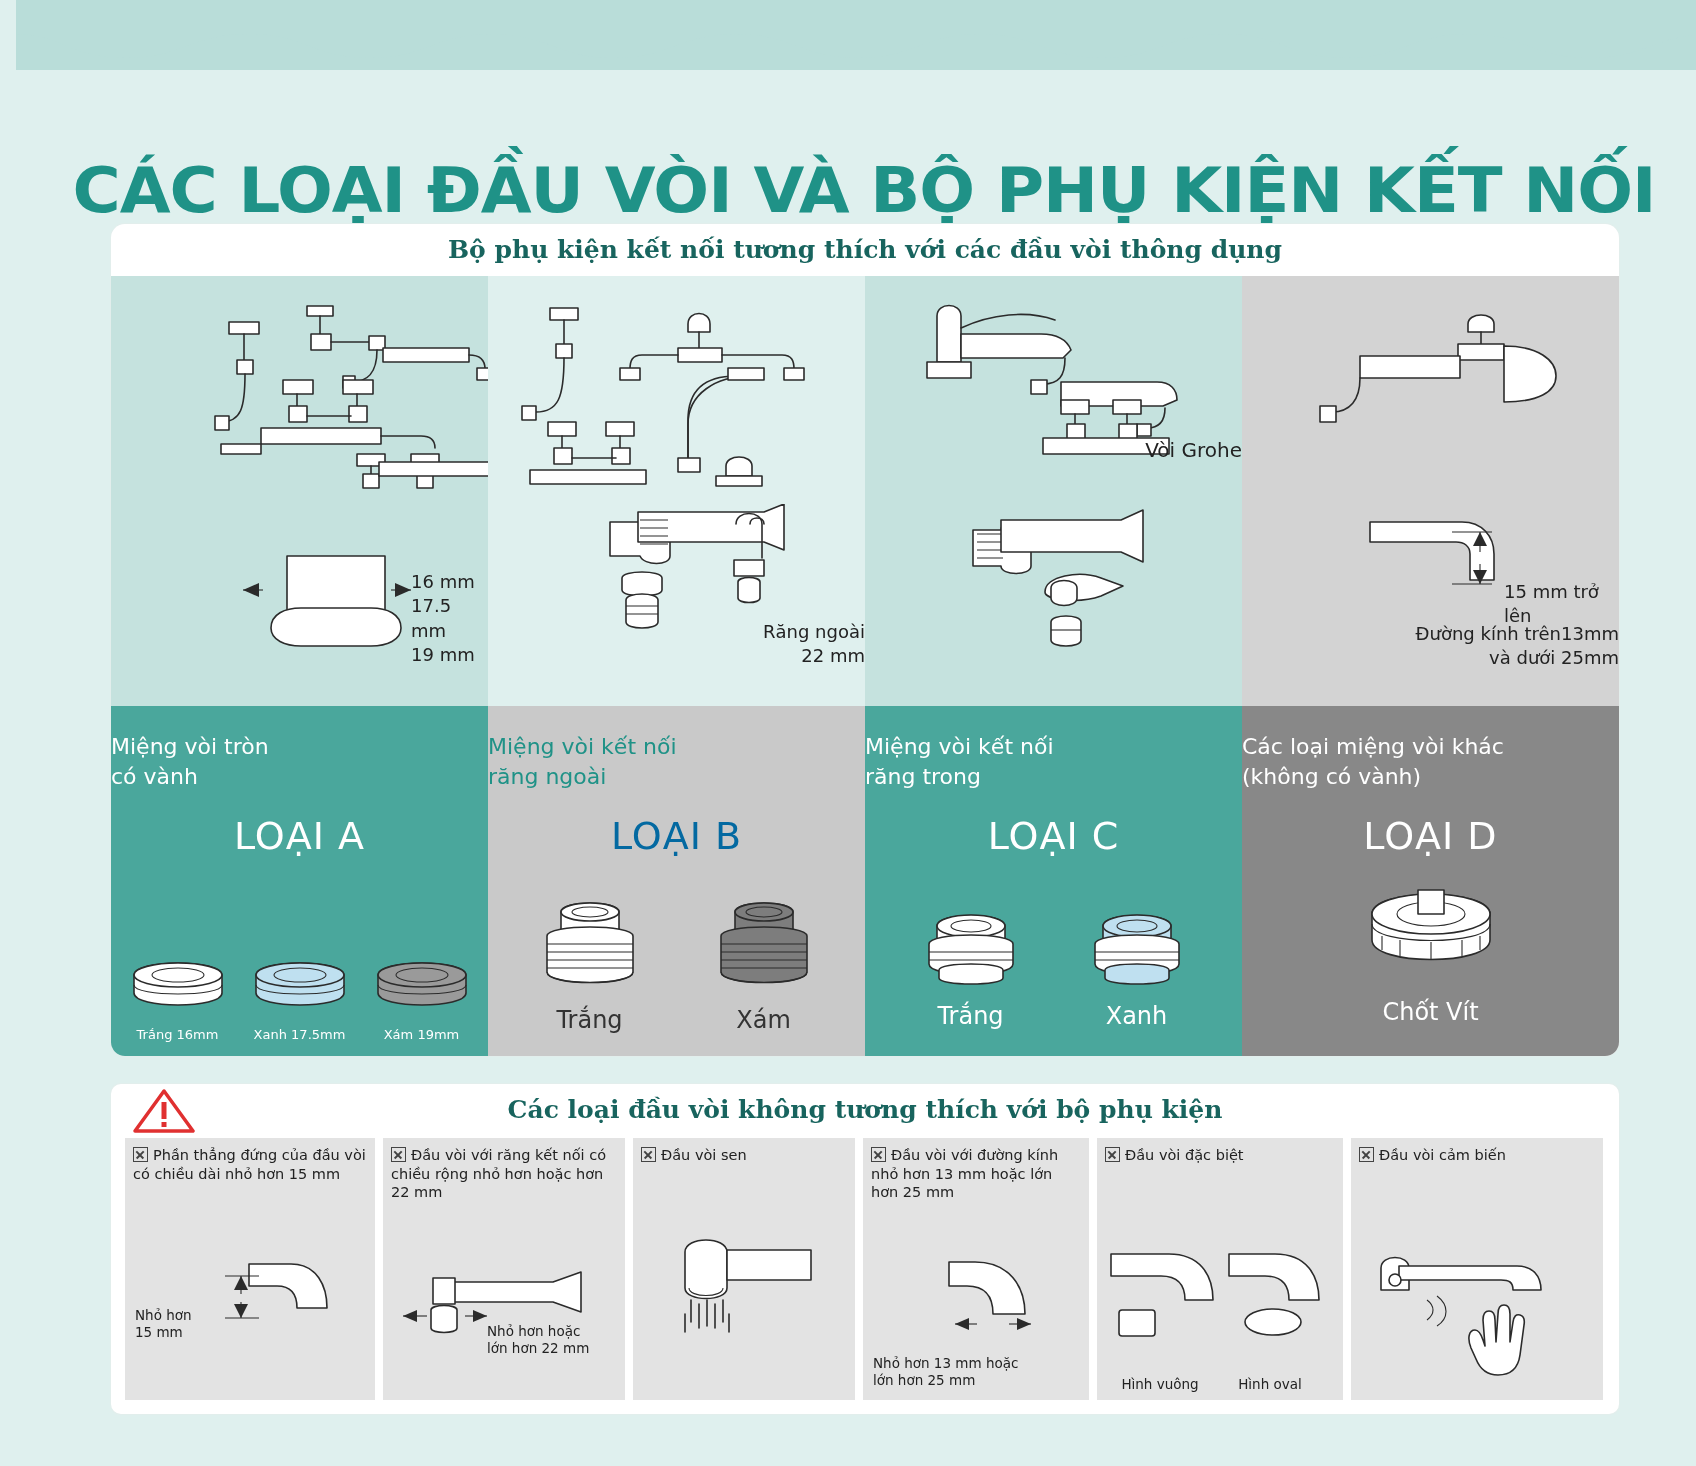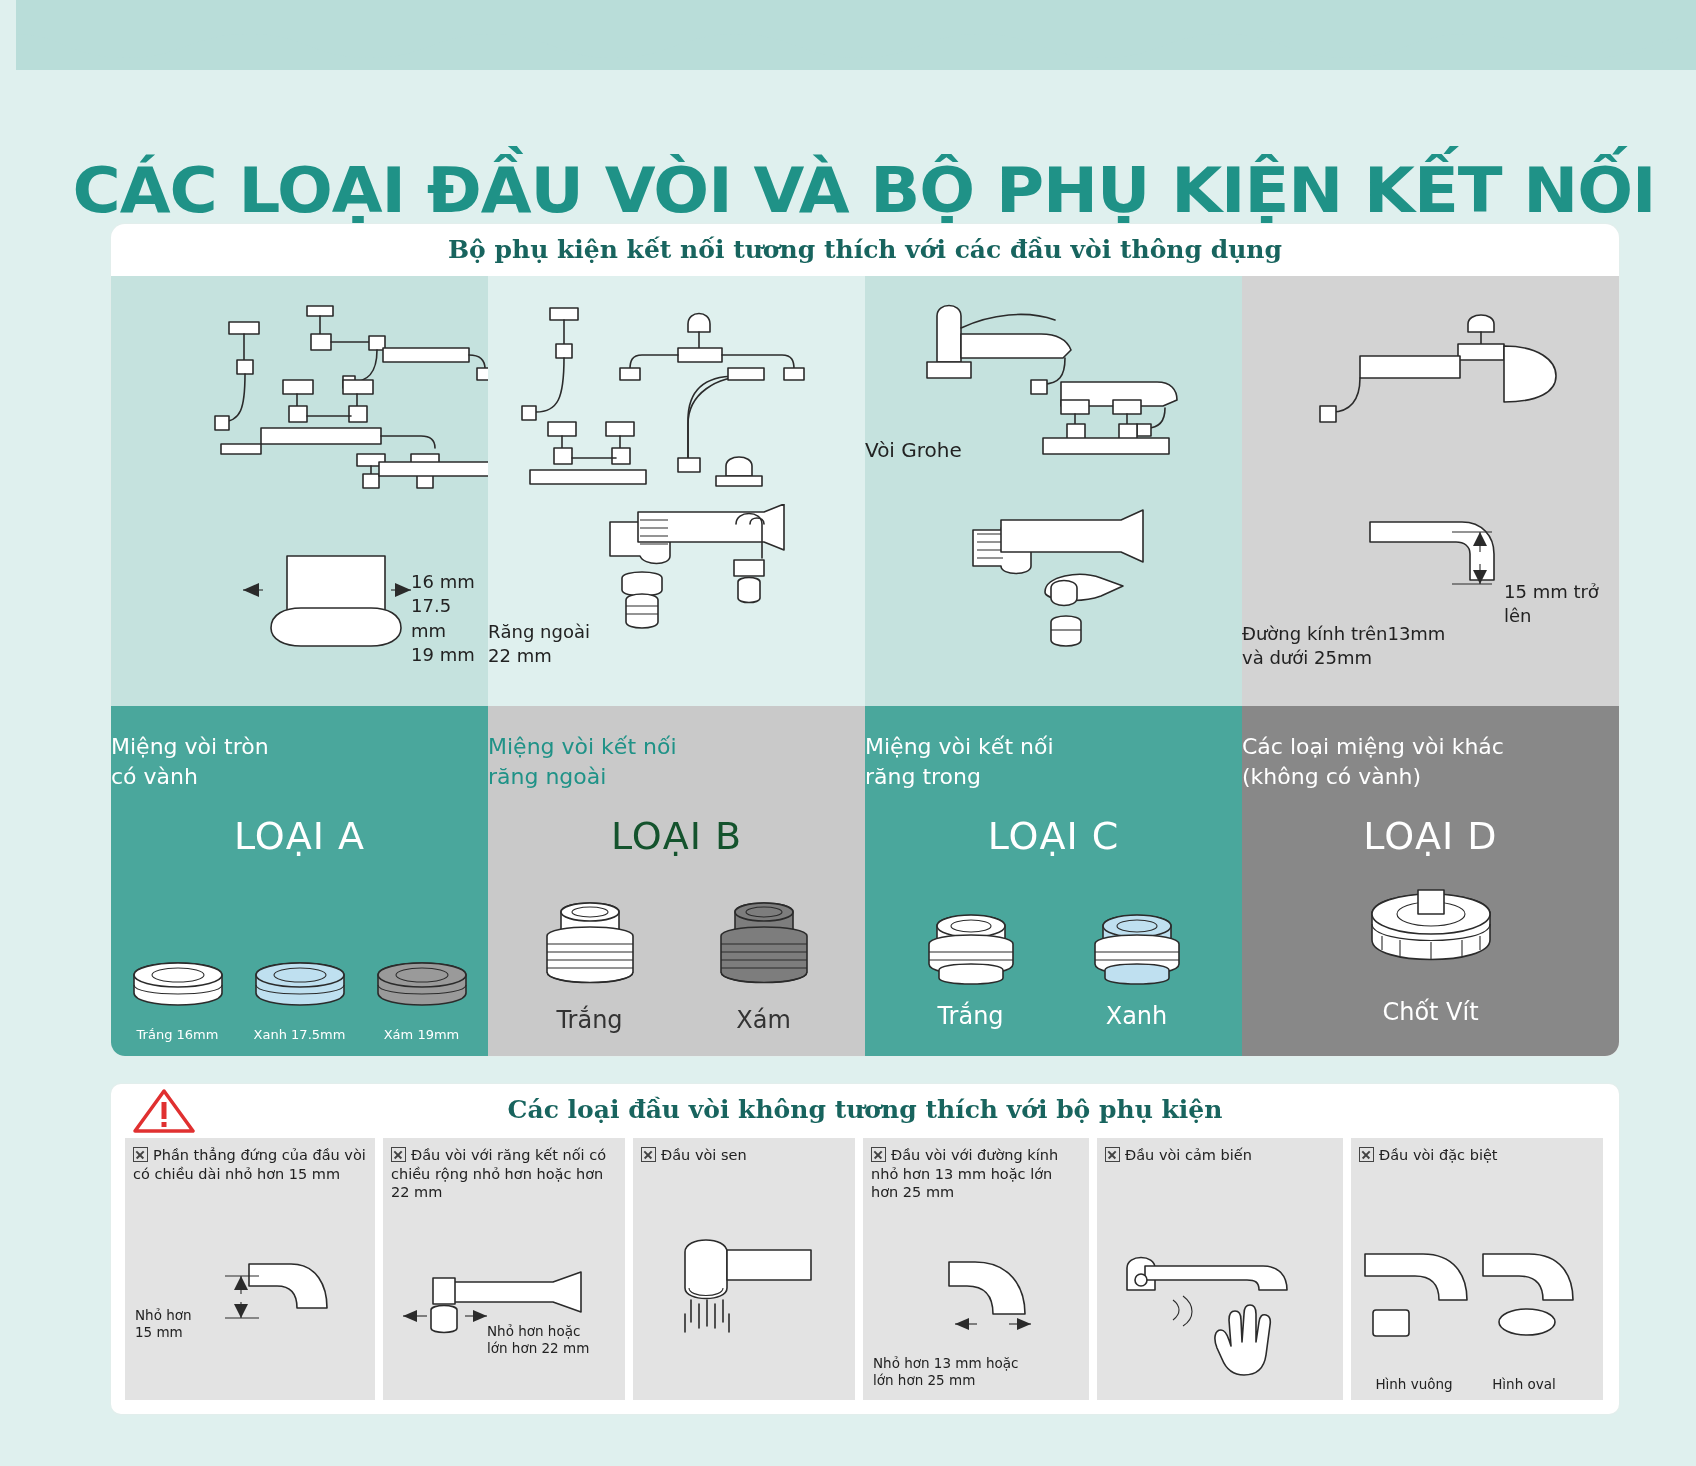--- a/index.html
+++ b/index.html
@@ -63,38 +63,38 @@
   .bg-teal-l2{ background:#c5e2de; }
   .bg-gray-l { background:#d3d3d3; }
 
   
   .bg-teal-d { background:#4aa79c; }
   .bg-gray-m { background:#c9c9c9; }
   .bg-teal-d2{ background:#4aa79c; }
   .bg-gray-d { background:#888888; }
 
   .label-center {
-    position:absolute; left:0; width:100%; text-align:left;
+    position:absolute; left:0; width:100%; text-align:right;
     font-size:20px; color:#222;
   }
 
   
   .type-desc {
     position:absolute; top:26px; left:0; width:100%; text-align:left;
     font-size:22px; line-height:1.35;
   }
   .type-desc.on-dark { color:#ffffff; }
   .type-desc.on-light { color:#1f9287; }
 
   .type-name {
     position:absolute; top:108px; left:0; width:100%; text-align:center;
     font-size:38px; letter-spacing:1px;
   }
   .type-name.on-dark { color:#ffffff; }
-  .type-name.on-light { color:#14532d; }
+  .type-name.on-light { color:#0369a1; }
 
   .parts-row {
     position:absolute; bottom:14px; left:0; width:100%;
     display:flex; justify-content:center; align-items:flex-end;
     gap:14px;
   }
   .part { text-align:center; }
   .part-cap {
     margin-top:6px; font-size:13px;
   }
@@ -572,48 +572,48 @@
             <path class="arrow" d="M168 72 l-14 -6 v12 z"></path>
             <path class="ln-t" d="M168 72 h-22"></path>
           </g>
         </svg>
         <div class="bad-note" style="left:10px; bottom:10px; white-space:pre-line;">Nhỏ hơn 13 mm hoặc
 lớn hơn 25 mm</div>
       </div>
 
       <div class="bad-cell">
         <div class="bad-head">
+          <span class="x-mark"></span><span>Đầu vòi đặc biệt</span>
+        </div>
+        <svg width="246" height="150" viewBox="0 0 246 150" style="position:absolute;bottom:22px;left:0;">
+          <g>
+            <path class="fillw" d="M14 26 h58 c30 0 44 20 44 46 h-28 c0 -16 -8 -24 -24 -24 h-50 z"></path>
+            <rect class="fillw" x="22" y="82" width="36" height="26" rx="3"></rect>
+            <path class="fillw" d="M132 26 h46 c32 0 44 22 44 46 h-30 c0 -16 -8 -24 -24 -24 h-36 z"></path>
+            <ellipse class="fillw" cx="176" cy="94" rx="28" ry="13"></ellipse>
+          </g>
+        </svg>
+        <div class="bad-note" style="left:8px; bottom:6px; width:236px;">
+          <span style="display:inline-block;width:110px;text-align:center;">Hình vuông</span><span style="display:inline-block;width:110px;text-align:center;">Hình oval</span>
+        </div>
+      </div>
+
+      <div class="bad-cell">
+        <div class="bad-head">
           <span class="x-mark"></span><span>Đầu vòi cảm biến</span>
         </div>
         <svg width="252" height="150" viewBox="0 0 252 150" style="position:absolute;bottom:6px;left:0;">
           <g>
             <path class="fillw" d="M30 24 c0 -14 28 -14 28 0 v22 h-28 z"></path>
             <path class="fillw" d="M48 22 h118 c16 0 24 10 24 24 h-28 c0 -8 -4 -10 -12 -10 h-102 z"></path>
             <circle class="fillw" cx="44" cy="36" r="6"></circle>
             <g class="ln-t">
               <path d="M76 56 c8 6 8 14 0 20 M86 52 c12 9 12 22 0 30"></path>
             </g>
             <path class="fillw" d="M120 104 c-4 -10 -2 -18 4 -18 c4 0 6 4 8 10 l2 6 l-2 -26 c0 -6 2 -9 6 -9 c4 0 6 3 6 9 l1 22 l2 -28 c0 -6 2 -9 6 -9 c4 0 6 3 6 9 l0 28 l3 -20 c1 -6 3 -8 7 -7 c4 1 5 4 4 10 l-4 30 c-2 14 -10 20 -22 20 c-12 0 -18 -6 -22 -16 z"></path>
           </g>
         </svg>
       </div>
 
-      <div class="bad-cell">
-        <div class="bad-head">
-          <span class="x-mark"></span><span>Đầu vòi đặc biệt</span>
-        </div>
-        <svg width="246" height="150" viewBox="0 0 246 150" style="position:absolute;bottom:22px;left:0;">
-          <g>
-            <path class="fillw" d="M14 26 h58 c30 0 44 20 44 46 h-28 c0 -16 -8 -24 -24 -24 h-50 z"></path>
-            <rect class="fillw" x="22" y="82" width="36" height="26" rx="3"></rect>
-            <path class="fillw" d="M132 26 h46 c32 0 44 22 44 46 h-30 c0 -16 -8 -24 -24 -24 h-36 z"></path>
-            <ellipse class="fillw" cx="176" cy="94" rx="28" ry="13"></ellipse>
-          </g>
-        </svg>
-        <div class="bad-note" style="left:8px; bottom:6px; width:236px;">
-          <span style="display:inline-block;width:110px;text-align:center;">Hình vuông</span><span style="display:inline-block;width:110px;text-align:center;">Hình oval</span>
-        </div>
-      </div>
-
     </div>
   </div>
 
 </div>
 
 </body></html>

